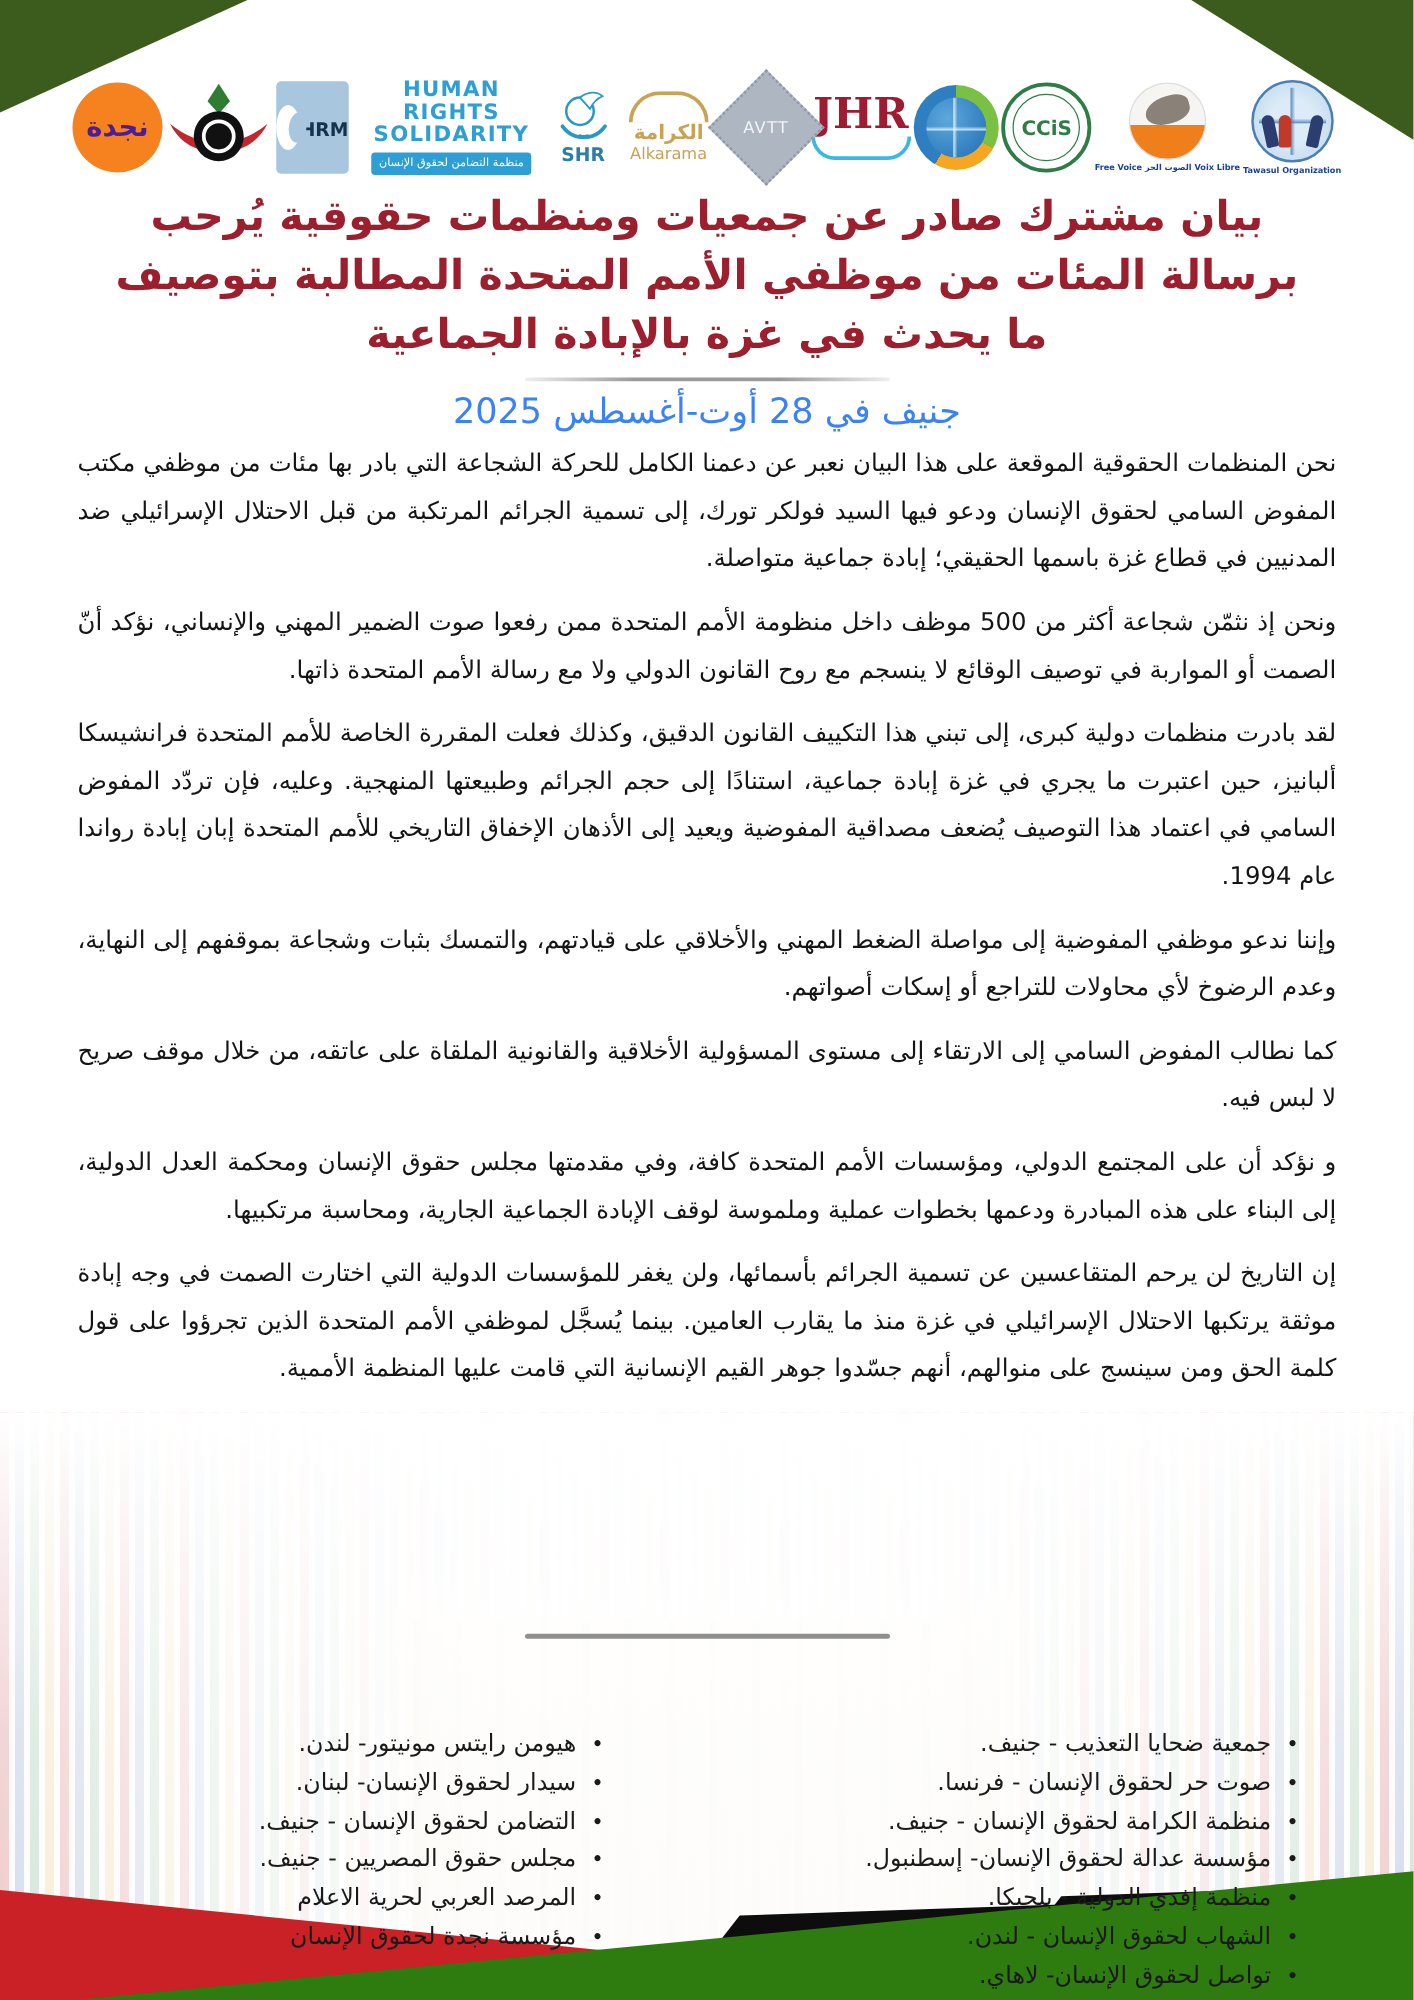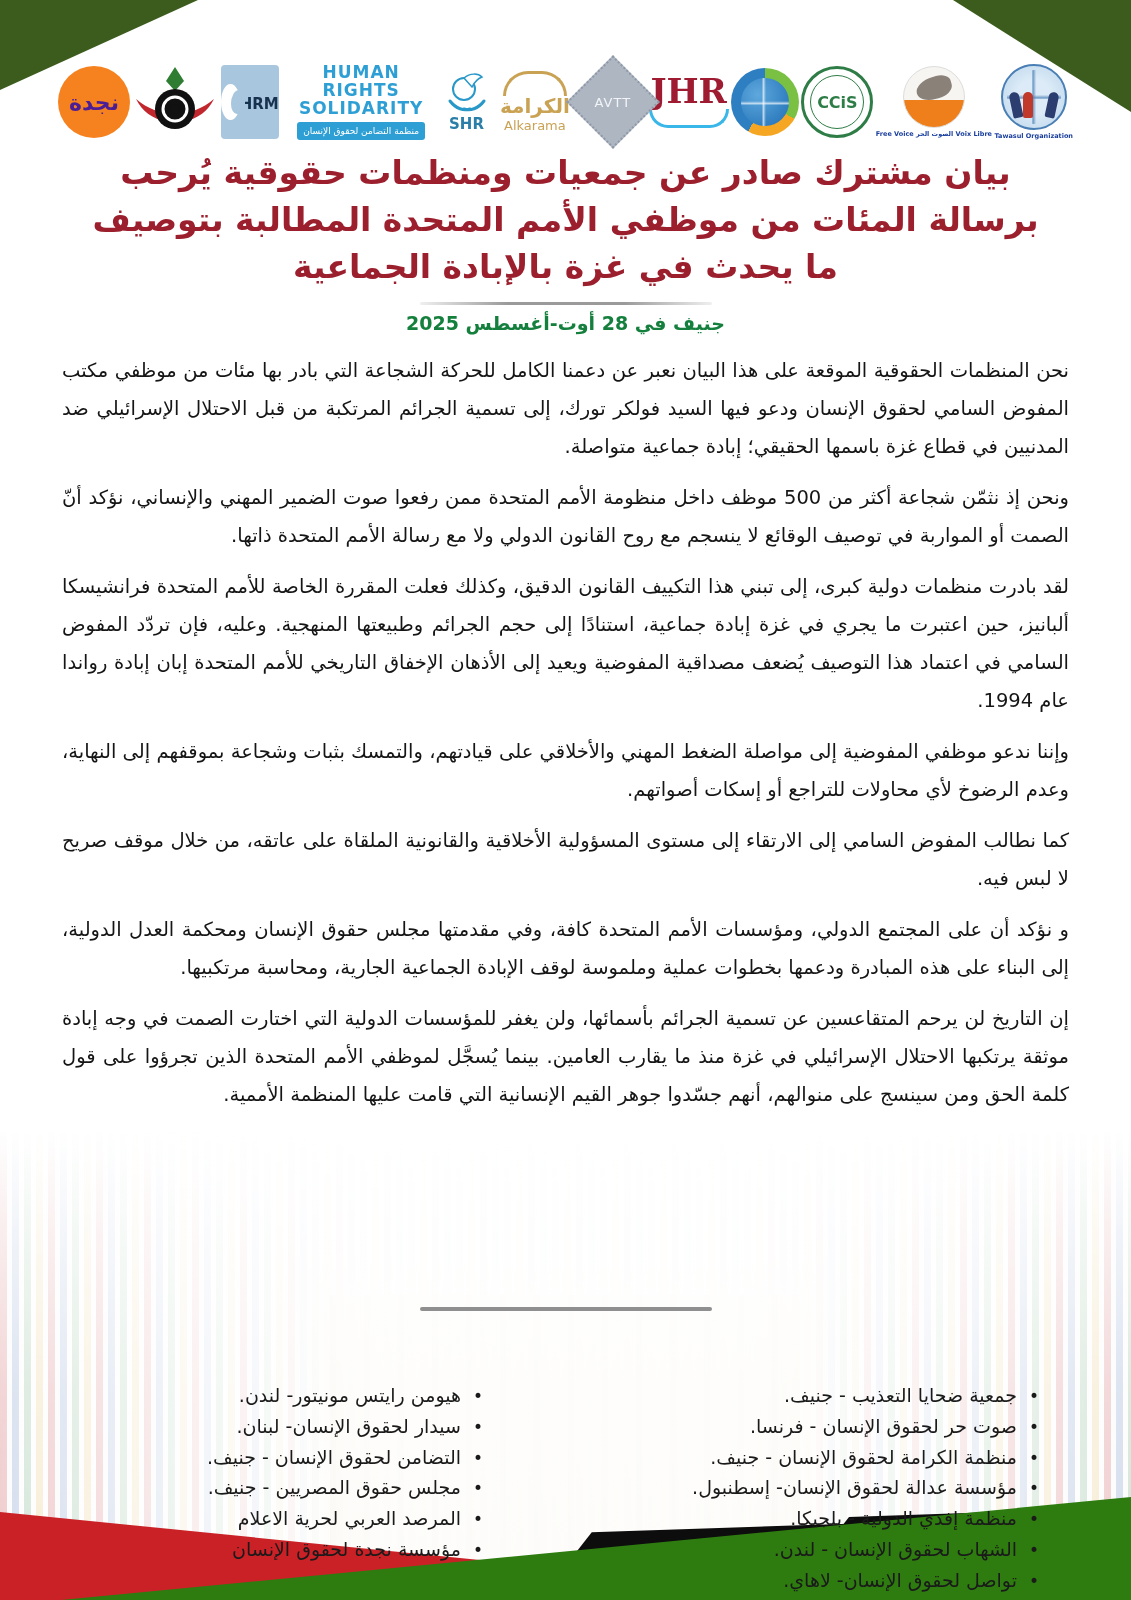--- a/index.html
+++ b/index.html
@@ -49,21 +49,21 @@
   .hrm .hrm-txt{color:#16324f;font-weight:700;font-size:15px;margin-top:3px;}
   .hrs{width:160px;}
   .hrs .l1,.hrs .l2{color:#2e9fd4;font-weight:700;font-size:17px;letter-spacing:1px;line-height:1.05;}
   .hrs .l3{margin-top:4px;background:#2e9fd4;color:#fff;font-size:9px;border-radius:3px;
            padding:4px 6px;direction:rtl;}
   .shr .shr-art{width:46px;height:44px;}
   .shr .shr-txt{color:#2a7ea8;font-weight:700;font-size:15px;}
   .alkarama{color:#c9a254;width:86px;}
   .alkarama .arc{width:58px;height:22px;border:3px solid #c9a254;border-bottom:none;
                  border-radius:58px 58px 0 0;}
-  .alkarama .ar{font-size:20px;font-weight:700;direction:rtl;line-height:1;}
+  .alkarama .ar{font-size:16px;font-weight:700;direction:rtl;line-height:1;}
   .alkarama .en{font-size:13px;margin-top:2px;}
   .avtt{width:62px;height:62px;background:#aeb6c2;transform:rotate(45deg);display:flex;
         align-items:center;justify-content:center;border:2px dotted #8f99a8;}
   .avtt span{transform:rotate(-45deg);color:#f2f4f7;font-size:13px;letter-spacing:1px;}
   .jhr .jhr-txt{color:#9e1b32;font-weight:700;font-size:34px;line-height:.9;font-family:"DejaVu Serif","Liberation Serif",serif;}
   .jhr .laurel{width:74px;height:16px;border:3px solid #39b7e8;border-top:none;border-radius:0 0 74px 74px;margin-top:2px;}
   .globe-ring{width:68px;height:68px;border-radius:50%;
         background:conic-gradient(#7ac143 0 120deg,#f5a623 120deg 210deg,#2d7fc1 210deg 360deg);
         display:flex;align-items:center;justify-content:center;}
   .globe-inner{width:48px;height:48px;border-radius:50%;background:
@@ -91,21 +91,21 @@
   .tw .fig.blue2{right:8px;background:#2c3e70;transform:rotate(12deg);}
 
   
   .title{position:absolute;top:150px;left:80px;right:80px;z-index:10;direction:rtl;text-align:center;
          color:#9c1f2d;font-weight:700;font-size:33px;line-height:1.42;}
   .divider{position:absolute;left:420px;width:292px;height:3px;z-index:10;border-radius:2px;
          background:linear-gradient(90deg,rgba(150,150,150,.15),#9a9a9a 30%,#9a9a9a 70%,rgba(150,150,150,.15));}
   .div-title{top:302px;}
   .div-list{top:1307px;height:4px;background:#8f8f8f;}
   .date{position:absolute;top:312px;left:0;right:0;z-index:10;text-align:center;direction:rtl;
-        color:#15803d;font-weight:700;font-size:19px;}
+        color:#3b82f6;font-weight:400;font-size:28px;}
 
   
   .body-text{position:absolute;top:352px;left:62px;right:62px;z-index:10;direction:rtl;
         text-align:justify;color:#151515;font-size:19.5px;font-weight:500;line-height:1.95;}
   .body-text p{margin:0 0 13px 0;}
 
   
   .sig-col{position:absolute;top:1380px;z-index:10;direction:rtl;text-align:right;color:#1a1a1a;
         font-size:19px;font-weight:500;line-height:1.62;}
   .sig-right{right:92px;width:420px;}

